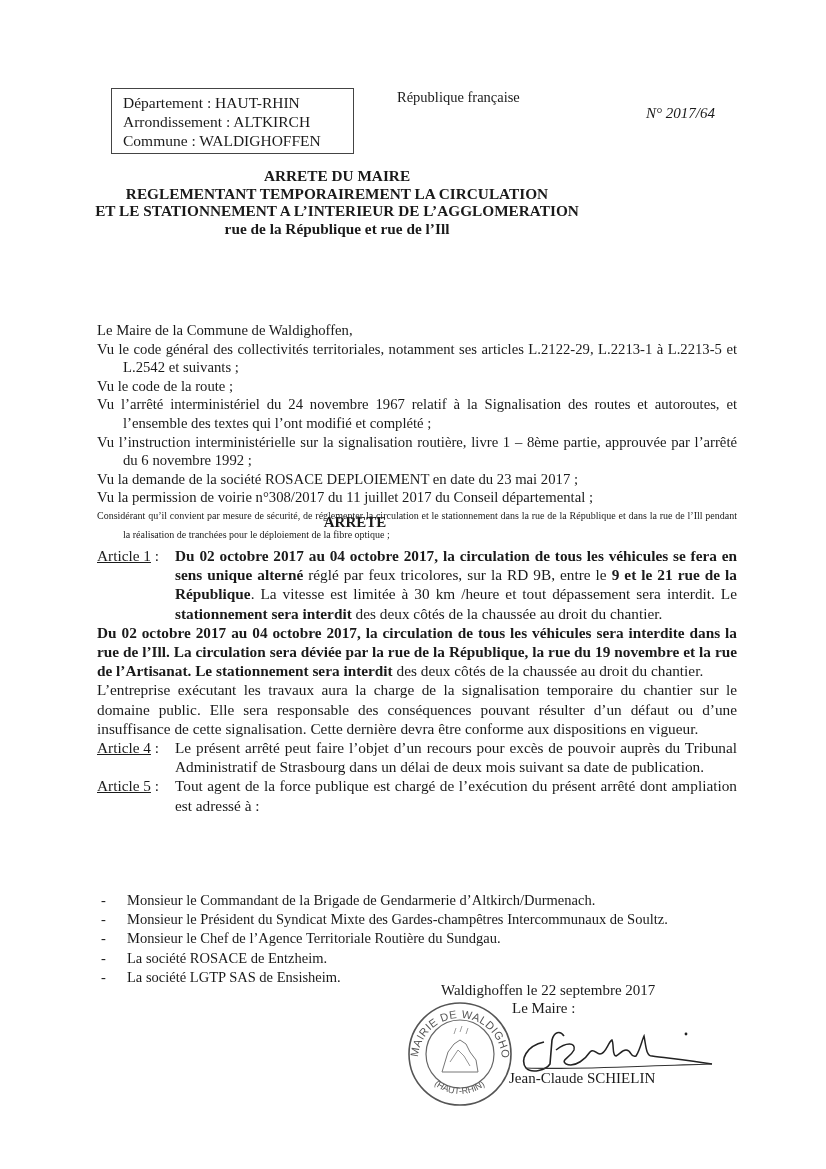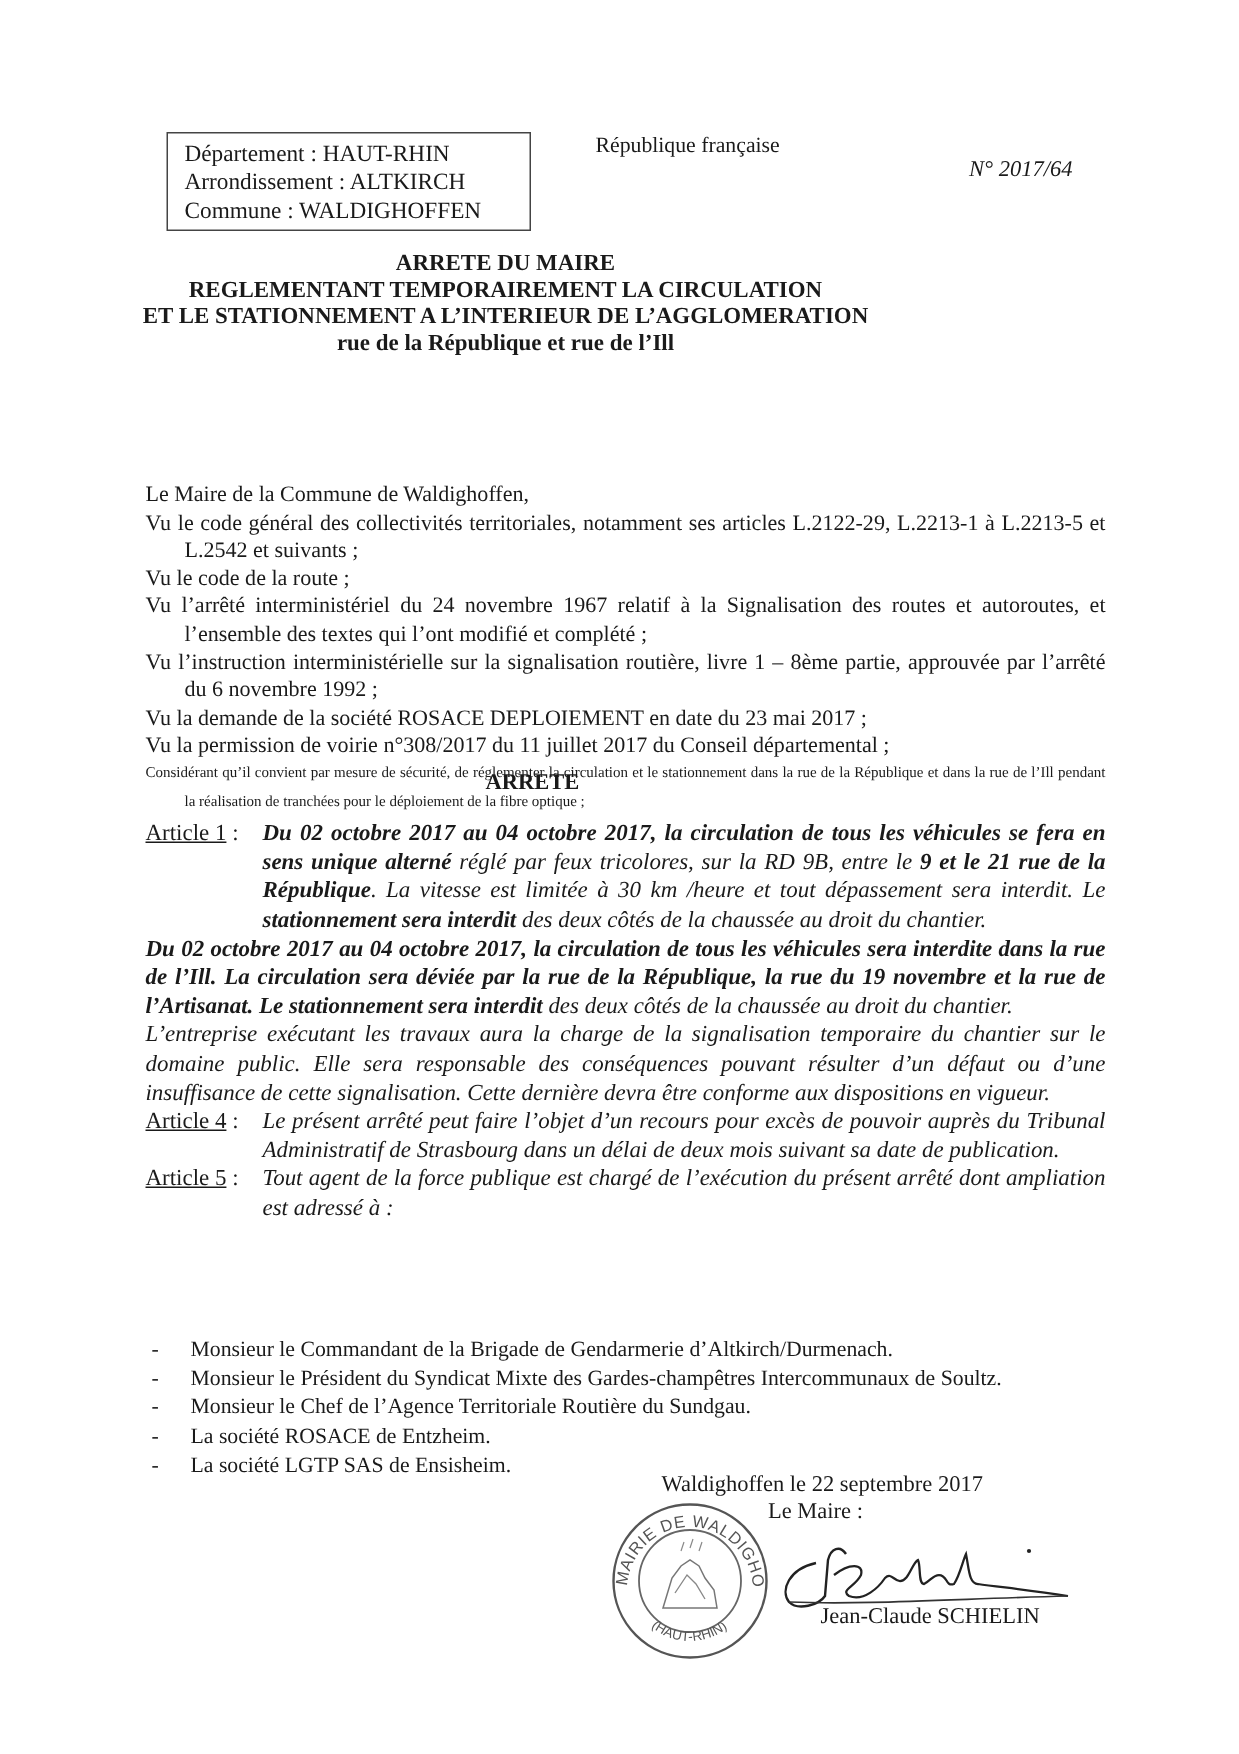--- a/index.html
+++ b/index.html
@@ -14,27 +14,27 @@
   .title-block { left: 0; width: 674px; top: 167px; text-align: center; font-weight: bold;
                  font-size: 15.3px; line-height: 17.5px; }
   .preamble { left: 97px; top: 274px; width: 640px; line-height: 18.6px; font-size: 14.7px; margin-top: 47px; }
   .p-line { text-align: justify; text-align-last: left; }
   .p-vu { padding-left: 26px; text-indent: -26px; text-align: justify; }
   .arrete-head { left: 0; width: 710px; top: 514px; text-align: center; font-weight: bold; font-size: 15px; }
   .articles { left: 97px; top: 546px; width: 640px; font-size: 15.3px; line-height: 19.2px; }
   .article { display: flex; }
   .art-label { width: 78px; flex: none; white-space: nowrap; }
   .art-label u { text-decoration: underline; }
-  .art-body { flex: 1; text-align: justify; font-style: italic; }
+  .art-body { flex: 1; text-align: justify; }
   .recipients { left: 97px; top: 891px; width: 640px; font-size: 14.5px; line-height: 19.2px; }
   .rec { display: flex; }
   .dash { width: 26px; flex: none; padding-left: 4px; }
   .sign-place { left: 441px; top: 982px; font-size: 15px; }
   .sign-title { left: 512px; top: 1000px; font-size: 15px; }
-  .sign-name { left: 509px; top: 1070px; font-size: 15px; margin-left: 38px; }
+  .sign-name { left: 509px; top: 1070px; font-size: 15px; }
   .stamp { left: 406px; top: 1000px; width: 108px; height: 108px; }
   .signature { left: 516px; top: 1020px; width: 200px; height: 60px; }
 </style>
 </head>
 <body>
 
 <div class="abs header-box">
   <div>Département : HAUT-RHIN</div>
   <div>Arrondissement : ALTKIRCH</div>
   <div>Commune : WALDIGHOFFEN</div>

